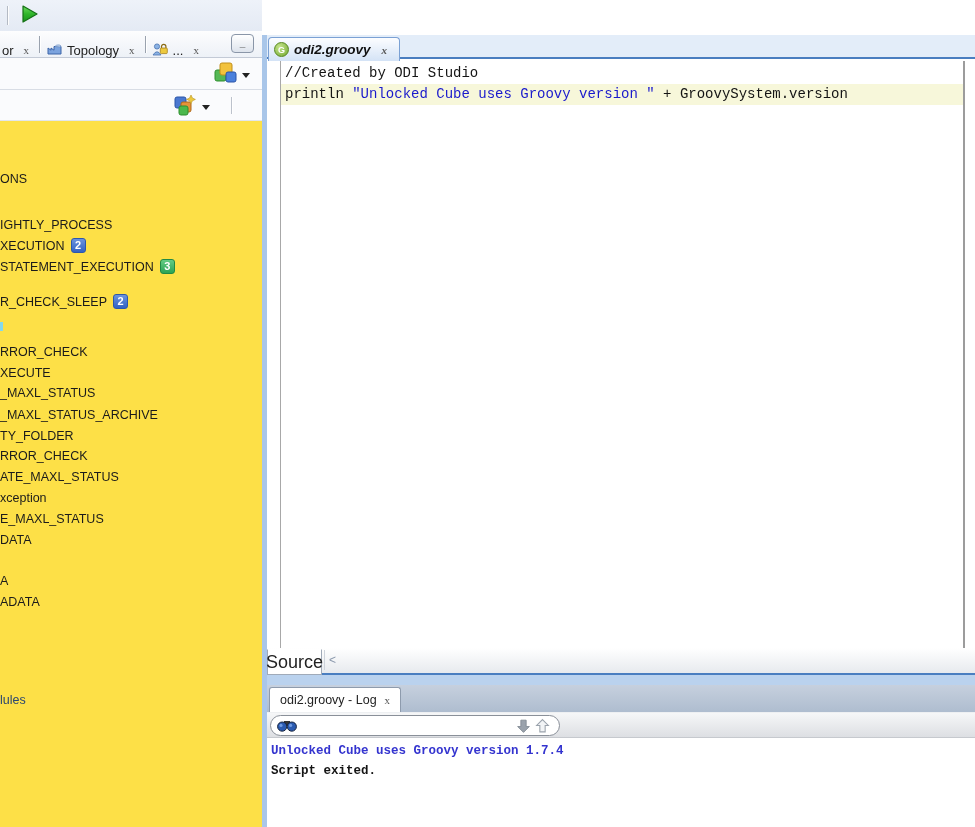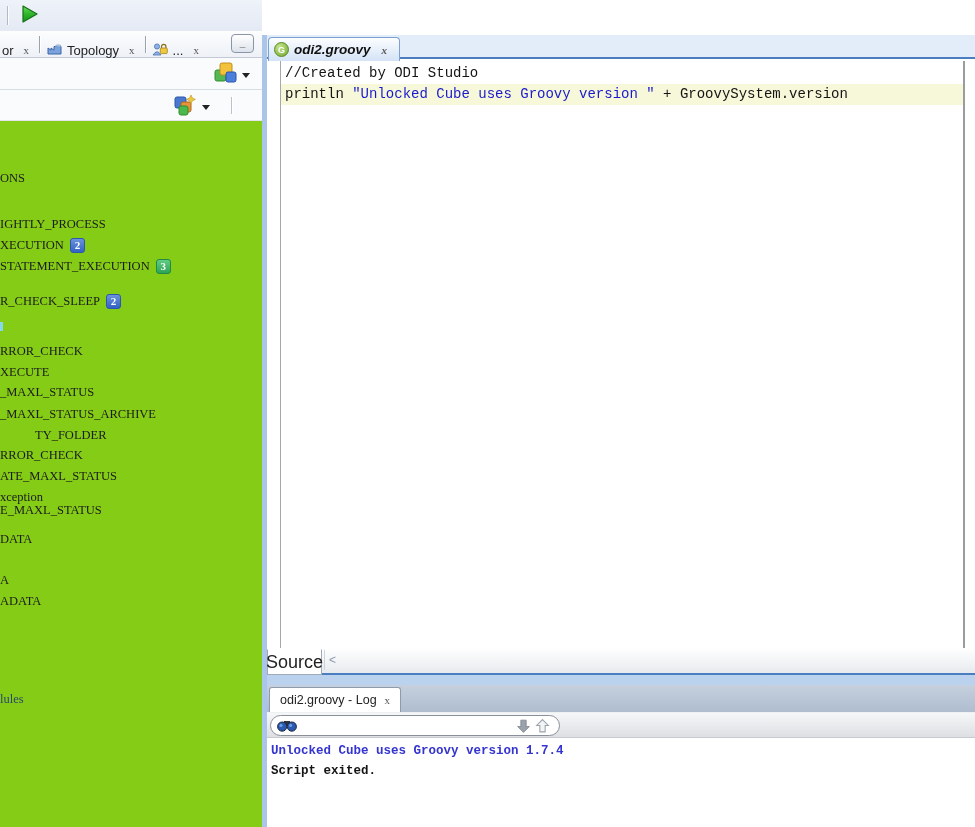--- a/index.html
+++ b/index.html
@@ -31,21 +31,21 @@
   .nav-row1 { position:absolute; left:0; top:58px; width:262px; height:32px;
               background:#fafbfd; border-bottom:1px solid #d8dde5; }
   .nav-row2 { position:absolute; left:0; top:90px; width:262px; height:31px;
               background:#fafbfd; border-bottom:1px solid #e2e6ec; }
   .icon-btn { position:absolute; display:flex; align-items:center; gap:2px; }
   .caret { width:0; height:0; border-left:4px solid transparent; border-right:4px solid transparent;
            border-top:5px solid #222; margin-left:2px; }
   .row-vsep { position:absolute; left:231px; top:7px; width:1px; height:17px; background:#bcc2cc;
               box-shadow:1px 0 0 #fff; }
 
-  .nav-tree { position:absolute; left:0; top:121px; width:280px; height:706px; background:#84cc16;font-family:Liberation Serif, serif; }
+  .nav-tree { position:absolute; left:0; top:121px; width:280px; height:706px; background:#fde047; }
   .tree-item { position:absolute; left:0; white-space:nowrap; font-size:12.5px; color:#1b1b1b;
                height:17px; display:flex; align-items:center; }
   .tree-item.blue { color:#2c4770; }
   .badge { display:inline-block; min-width:15px; height:15px; margin-left:6px; border-radius:3px;
            color:#fff; font-size:11px; font-weight:bold; text-align:center; line-height:15px; }
   .badge.blue  { background:linear-gradient(180deg,#6b93dd,#3263c4); border:1px solid #2c57ad; line-height:13px; }
   .badge.green { background:linear-gradient(180deg,#63cc84,#2da455); border:1px solid #218a45; line-height:13px; }
   .clip-frag { position:absolute; left:0; top:201px; width:3px; height:9px; background:#86d8ec; }
 
   
@@ -208,33 +208,33 @@
       </div>
       <div class="tree-item" style="top: 243px;">
         <span>XECUTE</span>
       </div>
       <div class="tree-item" style="top: 263px;">
         <span>_MAXL_STATUS</span>
       </div>
       <div class="tree-item" style="top: 285px;">
         <span>_MAXL_STATUS_ARCHIVE</span>
       </div>
-      <div class="tree-item" style="top: 306px; margin-left: 35px;">
+      <div class="tree-item" style="top: 306px;">
         <span>TY_FOLDER</span>
       </div>
       <div class="tree-item" style="top: 326px;">
         <span>RROR_CHECK</span>
       </div>
       <div class="tree-item" style="top: 347px;">
         <span>ATE_MAXL_STATUS</span>
       </div>
       <div class="tree-item" style="top: 368px;">
         <span>xception</span>
       </div>
-      <div class="tree-item" style="top: 381px;">
+      <div class="tree-item" style="top: 389px;">
         <span>E_MAXL_STATUS</span>
       </div>
       <div class="tree-item" style="top: 410px;">
         <span>DATA</span>
       </div>
       <div class="tree-item" style="top: 451px;">
         <span>A</span>
       </div>
       <div class="tree-item" style="top: 472px;">
         <span>ADATA</span>

